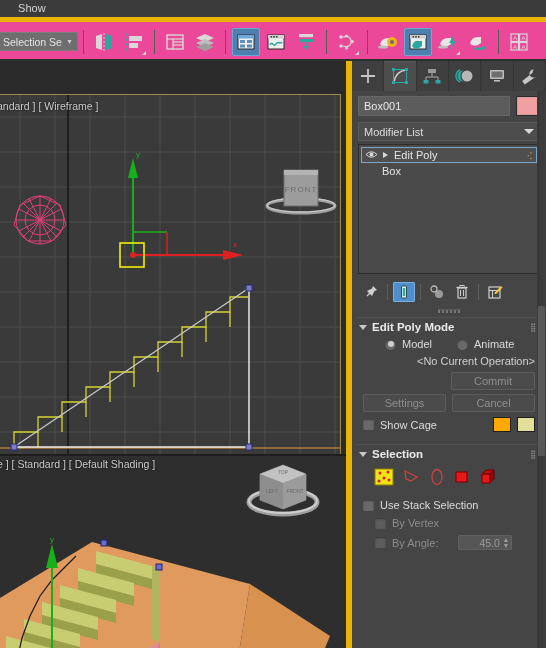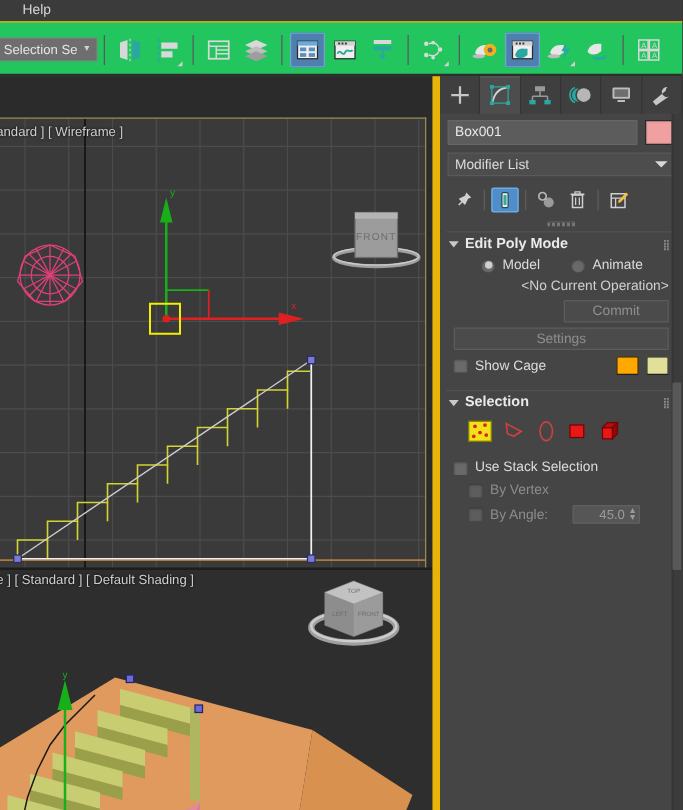--- a/index.html
+++ b/index.html
@@ -17,21 +17,21 @@
     position: absolute; left: 0; top: 0; width: 546px; height: 17px;
     background: #3b3b3b; display: flex; align-items: center;
     font-size: 11px; color: #d6d6d6;
   }
   .menubar .mi { padding: 0 9px; line-height: 17px; white-space: nowrap; }
   .menubar .mi.clipped { padding-left: 0; margin-left: -3px; }
 
   
   .toolbar {
     position: absolute; left: 0; top: 17px; width: 546px; height: 44px;
-    background: #22c55e; border-top: 1px solid #eab308;
+    background: #ec4899; border-top: 5px solid #eab308;
     display: flex; align-items: center; padding-left: 2px;
   }
   .selset {
     width: 80px; height: 19px; background: #6e6e6e;
     border: 1px solid #7d7d7d; border-radius: 1px;
     display: flex; align-items: center; justify-content: space-between;
     padding: 0 4px; font-size: 10.5px; color: #e6e6e6; margin-left: -4px;
   }
   .selset .caret { font-size: 7px; color: #cfcfcf; }
   .tsep { width: 1px; height: 24px; background: #5a5a5a; margin: 0 5px; }
@@ -171,21 +171,21 @@
   .cmd-scroll .thumb { position: absolute; left: 1px; top: 215px; width: 7px; height: 150px; background: #585858; border-radius: 1px; }
   .cmd-scroll .track2 { position:absolute; left:1px; top:0; width:7px; bottom:0; border-left:1px solid #333; }
 </style>
 </head>
 <body>
 
 <div id="app">
 
   <div class="menubar">
     <div class="mi clipped">t</div>
-    <div class="mi">Help</div>
+    <div class="mi">Show</div>
   </div>
 
   <div class="toolbar">
 
     <div class="selset">
       <span>Selection Se</span>
       <span class="caret">▼</span>
     </div>
 
     <div class="tsep"></div>
@@ -550,20 +550,40 @@
     <div class="namerow">
       <div class="namefield">Box001</div>
       <div class="colorswatch"></div>
     </div>
 
     <div class="modlist">
       <span>Modifier List</span>
       <span class="caret"></span>
     </div>
 
+    <div class="stack">
+      <div class="stack-row sel">
+        <span class="eye">
+          <svg width="13" height="9" viewBox="0 0 13 9">
+              <path d="M1,4.5 Q6.5,-1 12,4.5 Q6.5,10 1,4.5z" fill="none" stroke="#d8d8d8" stroke-width="1"></path>
+              <circle cx="6.5" cy="4.5" r="2" fill="#d8d8d8"></circle>
+            </svg>
+        </span>
+        <span class="arrow">
+          <svg width="7" height="8" viewBox="0 0 7 8">
+              <polygon points="1,1 6,4 1,7" fill="#d8d8d8"></polygon>
+            </svg>
+        </span>
+        <span class="lbl">Edit Poly</span>
+        <span class="dots">⁖</span>
+      </div>
+      <div class="stack-row child">
+        <span class="lbl">Box</span>
+      </div>
+    </div>
 
     <div class="stack-tools">
       <div class="stool">
         <svg width="16" height="16" viewBox="0 0 16 16">
             <path d="M10,2 L14,6 L11.5,7 L9,12 L4,7 L9,4.5 z" fill="#d0d0d0"></path>
             <line x1="4" y1="12" x2="8" y2="8" stroke="#d0d0d0" stroke-width="1.3"></line>
           </svg>
       </div>
       <div class="ssep"></div>
       <div class="stool on">
@@ -623,20 +643,21 @@
         </div>
 
         <div class="statusline">&lt;No Current Operation&gt;</div>
 
         <div class="commitwrap">
           <div class="btn dim">Commit</div>
         </div>
 
         <div class="btnrow">
           <div class="btn dim">Settings</div>
+          <div class="btn dim">Cancel</div>
         </div>
 
         <div class="checkrow">
           <span class="chk"></span>
           <span>Show Cage</span>
           <span class="cagecolors">
             <span style="background:#FFA800"></span>
             <span style="background:#E0E09A"></span>
           </span>
         </div>

